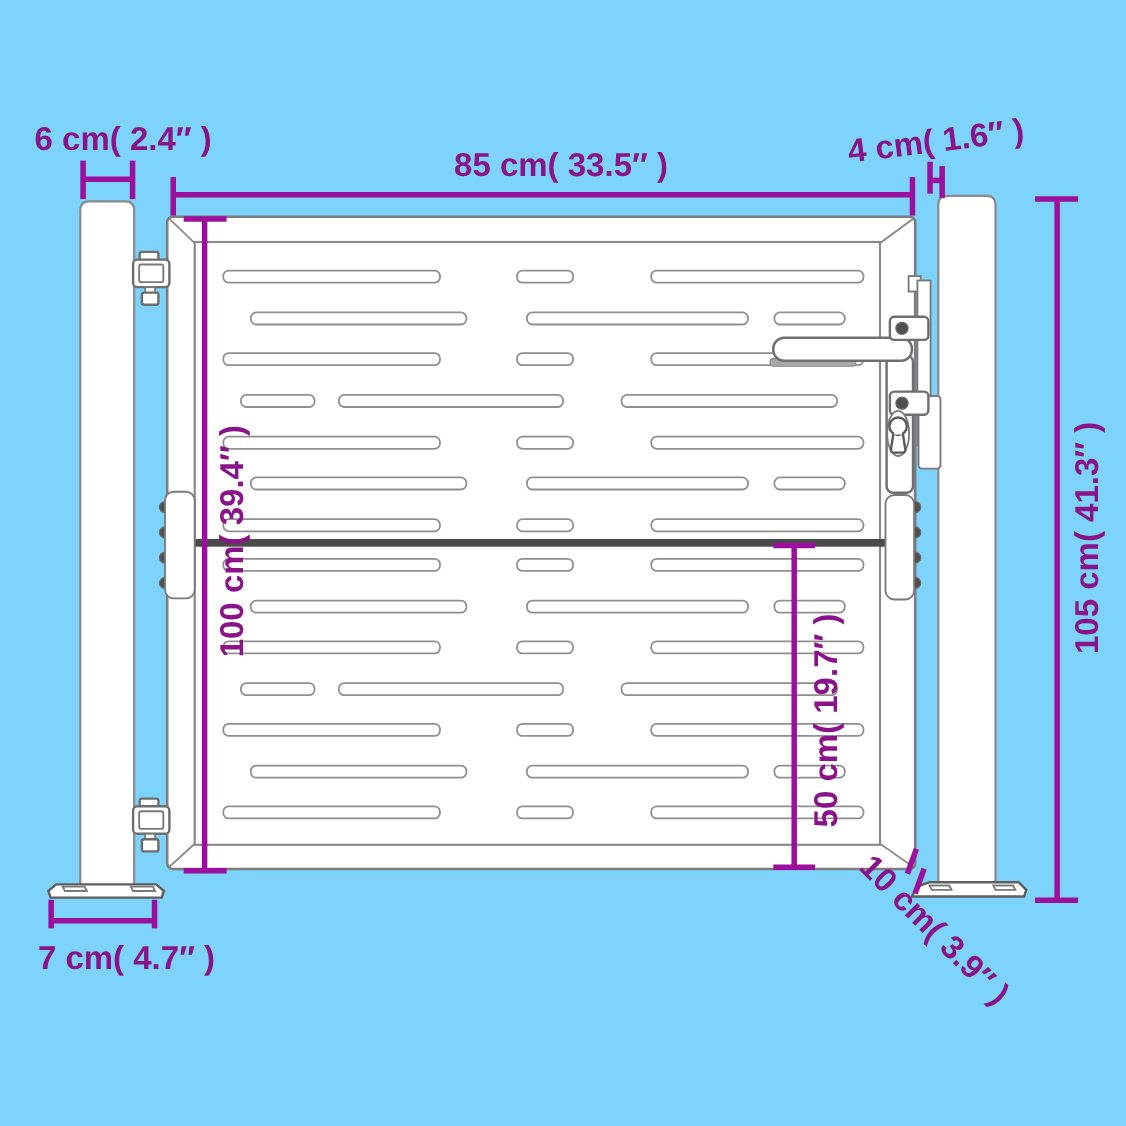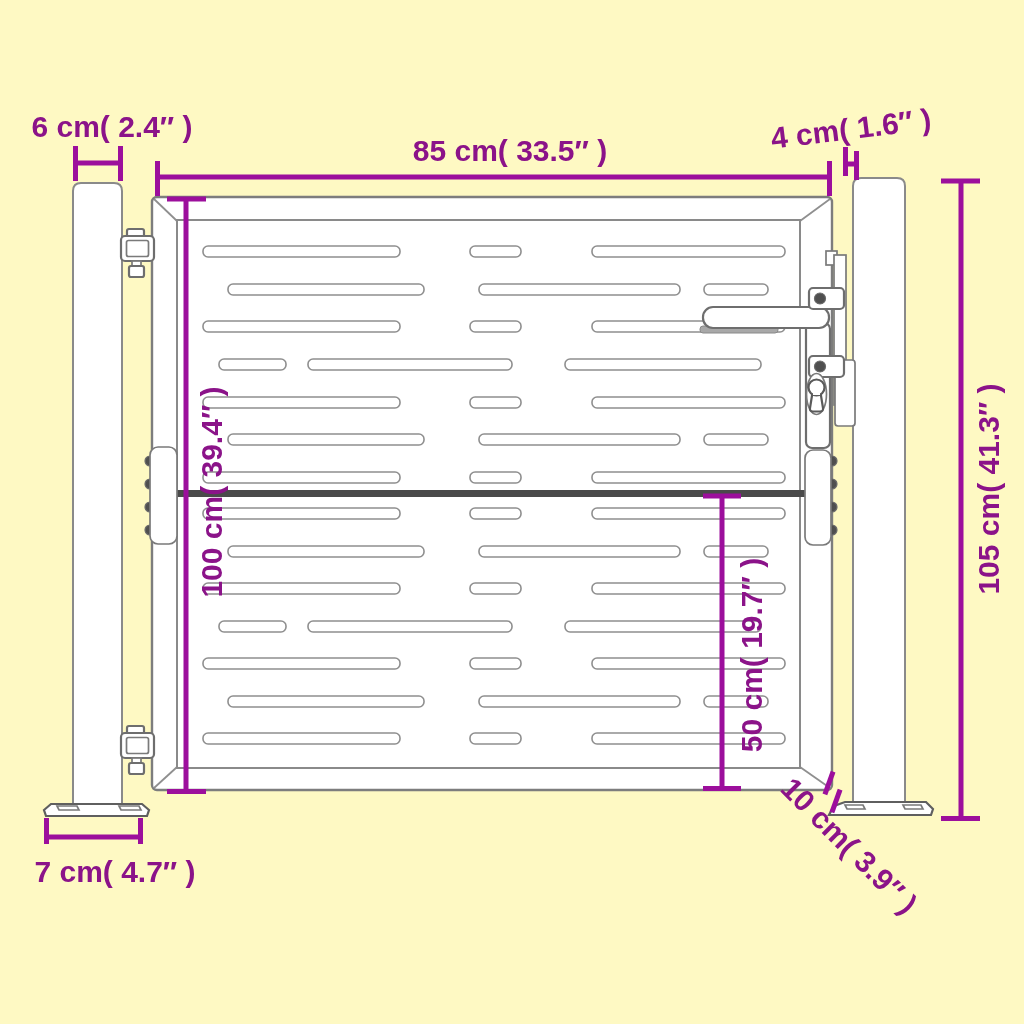--- a/index.html
+++ b/index.html
@@ -1,19 +1,19 @@
 <!DOCTYPE html>
 <html style="--dim: #9c0f9c; --dimtext: #8b1389;"><head>
 <meta charset="utf-8">
 <style>
   html,body{margin:0;padding:0;background:#ffffff;}
   .stage{
     position:relative;
     width:1024px;height:1024px;
-    background:#fef9c3;
+    background:#7dd3fc;
     overflow:hidden;
     font-family:"Liberation Sans","DejaVu Sans",sans-serif;
   }
   svg{position:absolute;left:0;top:0;}
   
   .ln      {fill:#ffffff;stroke:#8a8a8a;stroke-width:2;}
   .ln-bold {fill:#ffffff;stroke:#7d7d7d;stroke-width:2.4;}
   .ln-thin {fill:none;stroke:#8f8f8f;stroke-width:1.8;}
   .ln-dark {fill:#ffffff;stroke:#5f5f5f;stroke-width:2.2;}
   .slot    {fill:#ffffff;stroke:#8f8f8f;stroke-width:1.6;}

